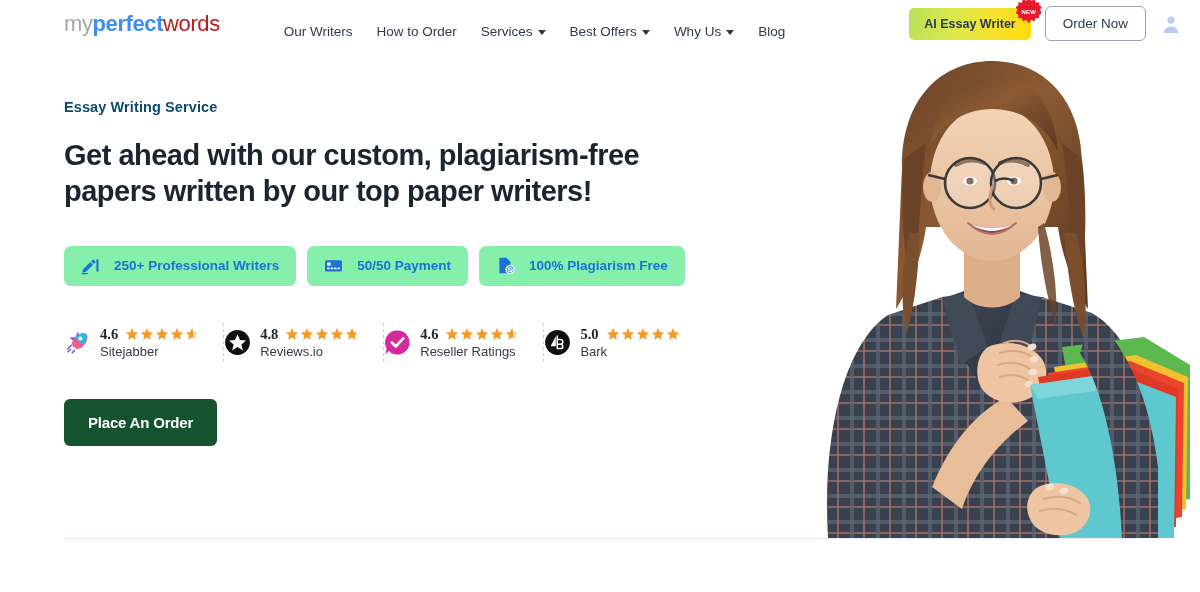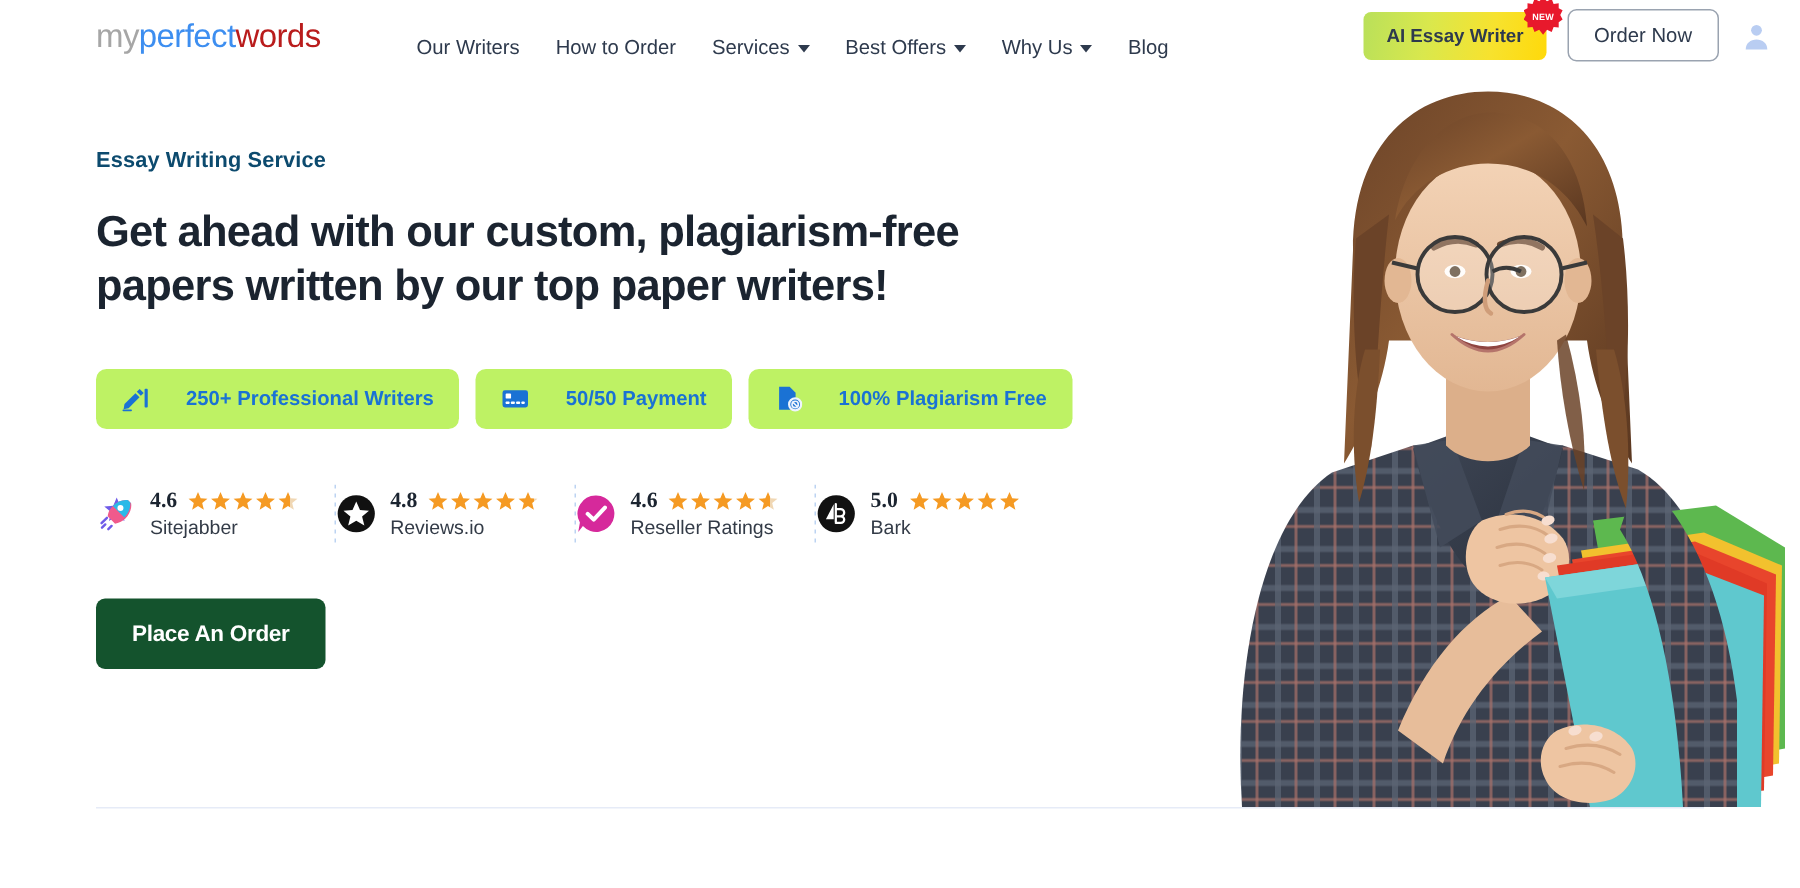--- a/index.html
+++ b/index.html
@@ -23,21 +23,21 @@
     z-index: 30;
   }
 
   .logo {
     font-size: 22px;
     letter-spacing: -0.4px;
     white-space: nowrap;
     line-height: 1;
   }
   .logo .lg-my    { color: #a6a6a6; font-weight: 400; }
-  .logo .lg-perf  { color: #3d8ef0; font-weight: 400; }
+  .logo .lg-perf  { color: #3d8ef0; font-weight: 700; }
   .logo .lg-words { color: #b91c1c; font-weight: 400; }
 
   .nav {
     display: flex;
     align-items: flex-start;
     gap: 24px;
     margin-left: 64px;
     margin-top: 16px;
   }
   .nav-item {
@@ -138,26 +138,26 @@
     max-width: 620px;
   }
 
   
   .pills {
     display: flex;
     gap: 11px;
     margin-top: 36px;
   }
   .pill {
-    background: #bef264;
+    background: #86efac;
     border-radius: 7px;
     height: 40px;
     display: flex;
     align-items: center;
-    gap: 24px;
+    gap: 14px;
     padding: 0 17px;
     font-size: 13.5px;
     font-weight: 600;
     color: #1a72d4;
     white-space: nowrap;
   }
   .pill svg { display: block; flex-shrink: 0; }
 
   
   .ratings {

